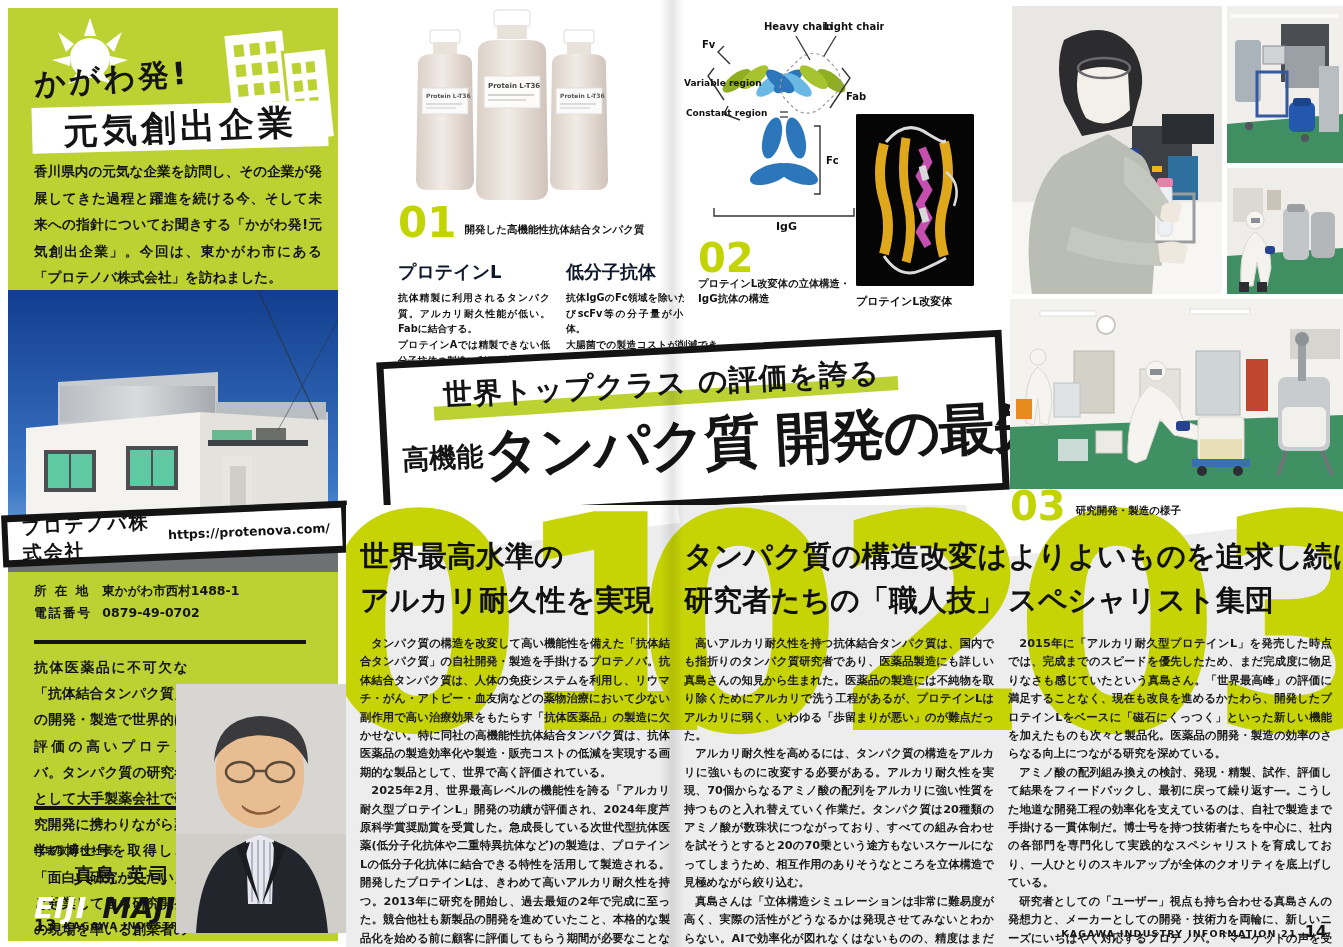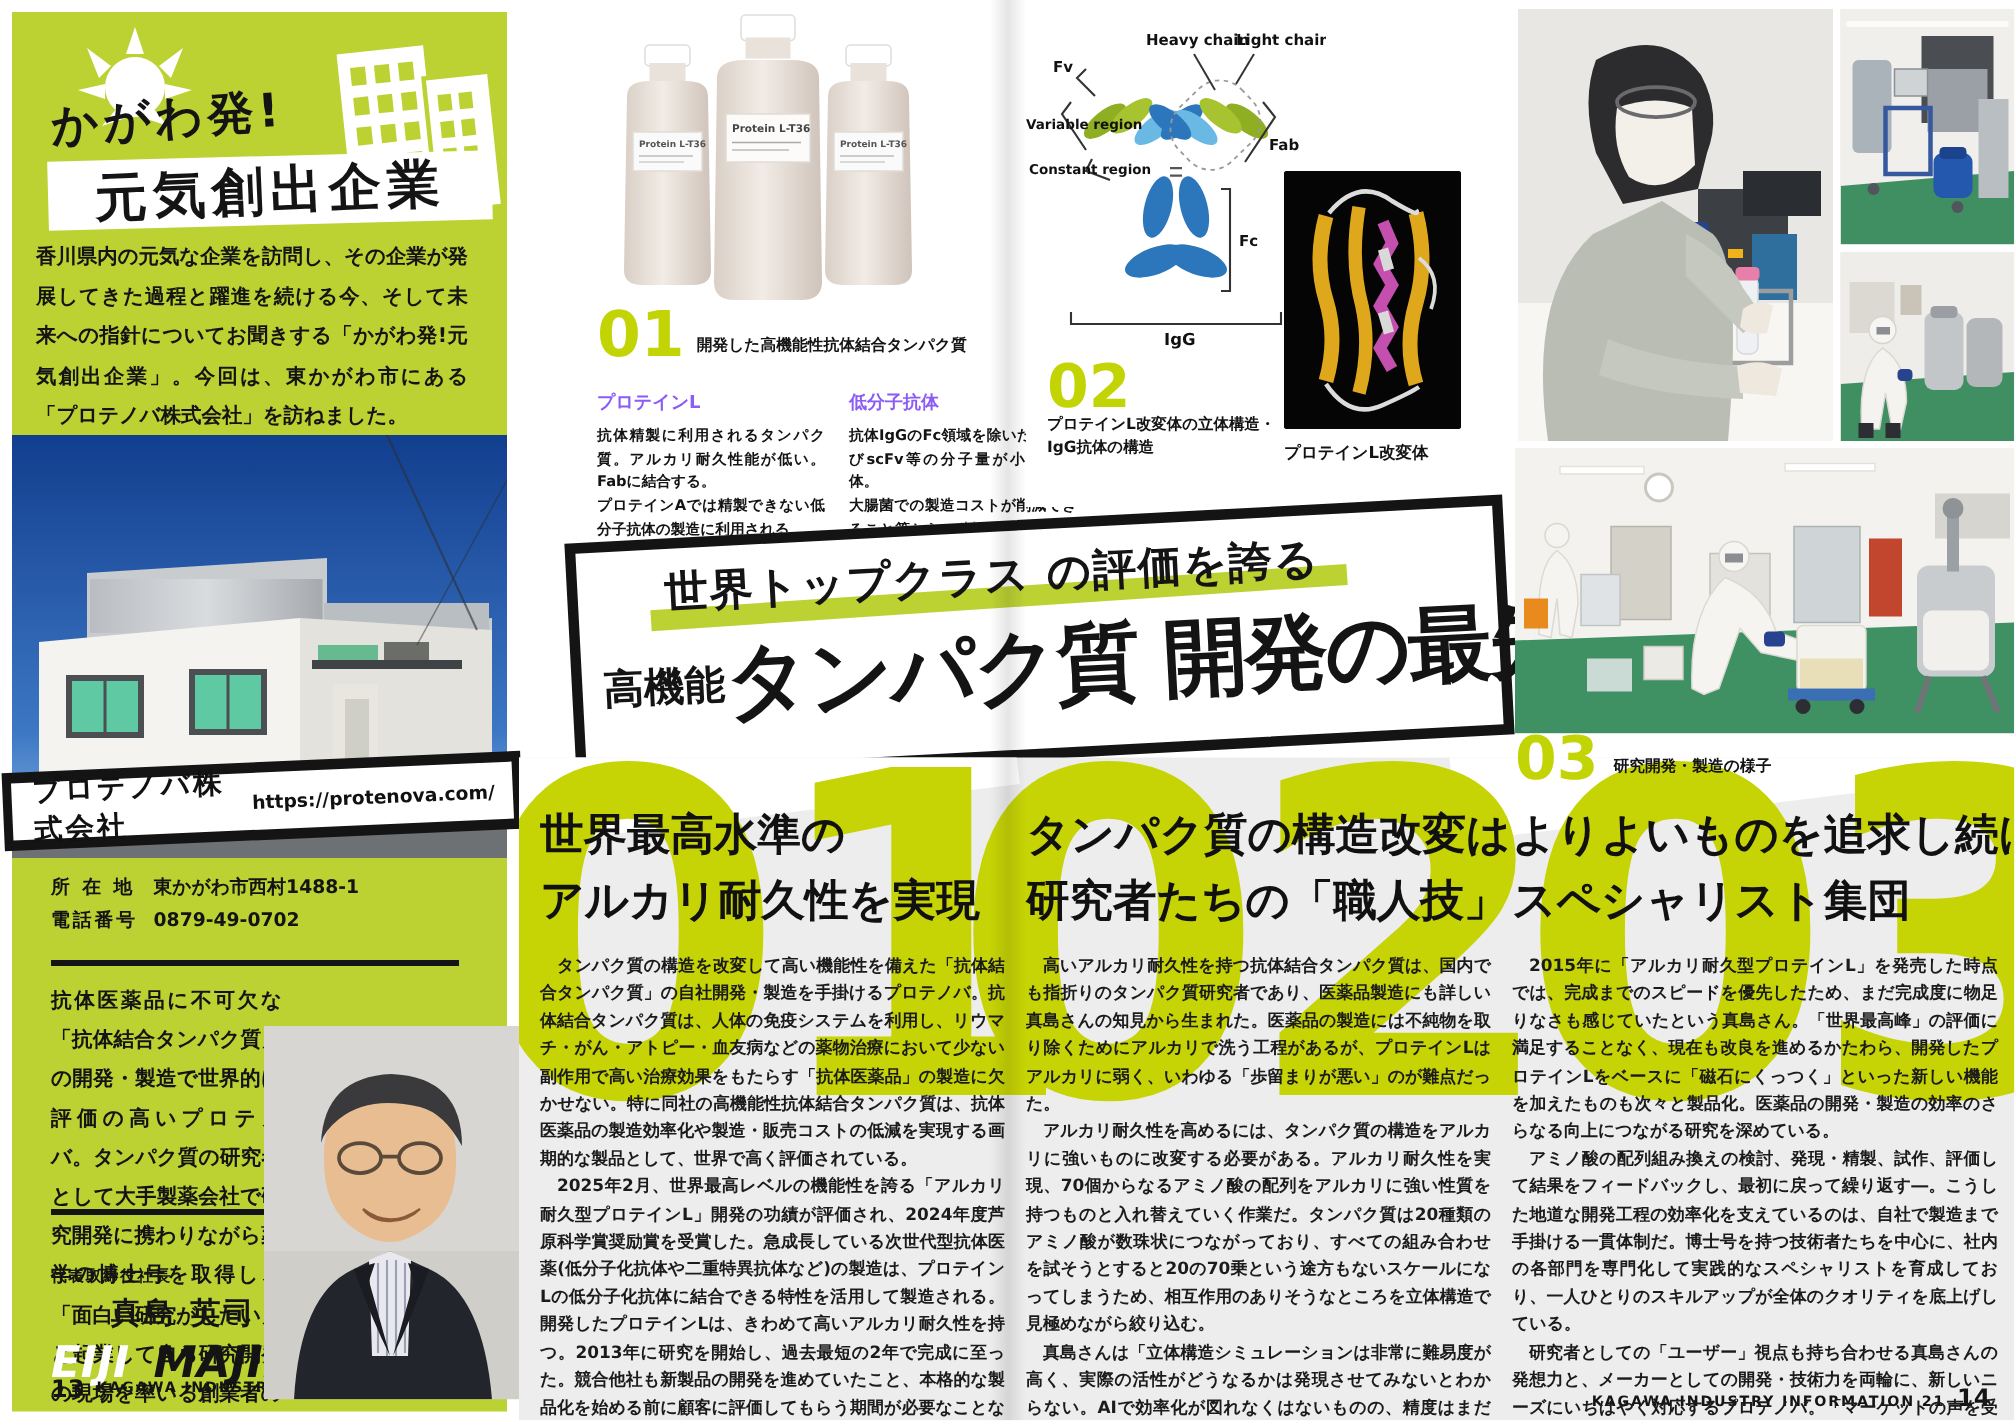--- a/index.html
+++ b/index.html
@@ -7,21 +7,21 @@
   body{font-family:"DejaVu Sans",sans-serif;color:#151515;}
   .canvas{position:relative;width:1343px;height:947px;background:#fff;overflow:hidden;}
 
   
   .green-panel{position:absolute;left:8px;top:8px;width:330px;height:933px;background:#bcd233;}
   .sun-icon{position:absolute;left:38px;top:4px;}
   .bldg-icon{position:absolute;right:4px;top:16px;}
   .series-title1{position:absolute;left:26px;top:50px;font-size:31px;font-weight:900;letter-spacing:3px;transform:rotate(-4deg);color:#141414;}
   .series-band{position:absolute;left:24px;top:96px;width:296px;height:46px;background:#fff;transform:rotate(-1.5deg);display:flex;align-items:center;justify-content:center;}
   .series-title2{font-size:35px;font-weight:900;letter-spacing:4px;color:#141414;transform:rotate(-1deg);}
-  .series-intro{position:absolute;left:16px;top:150px;width:288px;font-size:13.6px;font-weight:700;line-height:1.95;color:#141414;text-align:justify;}
+  .series-intro{position:absolute;left:26px;top:150px;width:288px;font-size:13.6px;font-weight:700;line-height:1.95;color:#141414;text-align:justify;}
 
   .building-photo{position:absolute;left:0;top:282px;width:330px;height:282px;overflow:hidden;}
 
   .name-band{position:absolute;left:-6px;top:500px;width:346px;height:52px;background:#141414;transform:rotate(-2.5deg);display:flex;align-items:center;}
   .name-band-inner{margin:0 6px;background:#fff;height:38px;flex:1;display:flex;align-items:center;justify-content:space-between;padding:0 12px 0 14px;}
   .company-name{font-size:19px;font-weight:900;letter-spacing:2px;color:#111;}
   .company-url{font-size:12.5px;font-weight:800;color:#111;text-decoration:none;}
 
   .addr-block{position:absolute;left:26px;top:572px;font-size:12.5px;font-weight:800;line-height:1.75;color:#141414;}
   .addr-row span.lbl{display:inline-block;width:64px;letter-spacing:2px;}
@@ -48,21 +48,21 @@
   .footer-mag{font-size:9.5px;font-weight:800;letter-spacing:1.2px;}
 
   
   .bottles-sec{position:absolute;left:346px;top:8px;width:330px;height:330px;background:#fff;}
   .fig-num{color:#c3d405;font-weight:900;}
   .fig01-row{position:absolute;left:52px;top:196px;display:flex;align-items:flex-end;gap:8px;}
   .fig01-row .fig-num{font-size:42px;line-height:0.9;}
   .fig-caption{font-size:10.5px;font-weight:800;color:#141414;padding-bottom:5px;}
   .fig01-items{position:absolute;left:52px;top:252px;display:flex;gap:16px;}
   .fig01-item{width:152px;}
-  .fig01-item h4{font-size:12px;font-weight:900;color:#8b5cf6;margin-bottom:6px;}
+  .fig01-item h4{font-size:18px;font-weight:900;color:#0f172a;margin-bottom:6px;}
   .fig01-item p{font-size:9.8px;font-weight:700;line-height:1.6;color:#141414;white-space:pre-line;text-align:justify;}
 
   
   .diagram-sec{position:absolute;left:684px;top:8px;width:326px;height:330px;background:#fff;}
   .fig02-block{position:absolute;left:14px;top:232px;}
   .fig02-block .fig-num{font-size:40px;line-height:0.9;}
   .fig02-cap{font-size:10.3px;font-weight:800;color:#141414;margin-top:0;line-height:1.5;width:160px;}
   .ribbon-box{position:absolute;left:172px;top:106px;width:118px;height:172px;background:#050505;border-radius:2px;overflow:hidden;}
   .ribbon-cap{position:absolute;left:172px;top:286px;font-size:11px;font-weight:800;color:#141414;}
 

